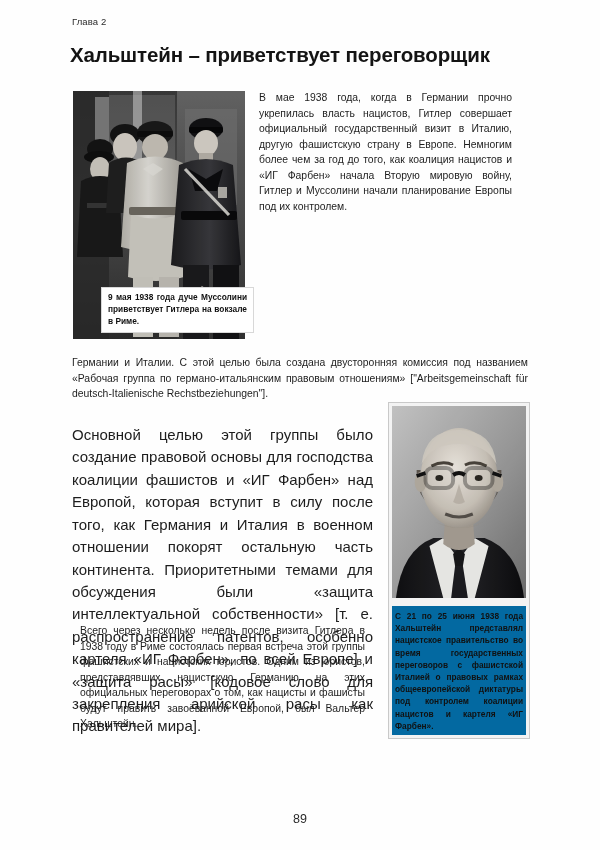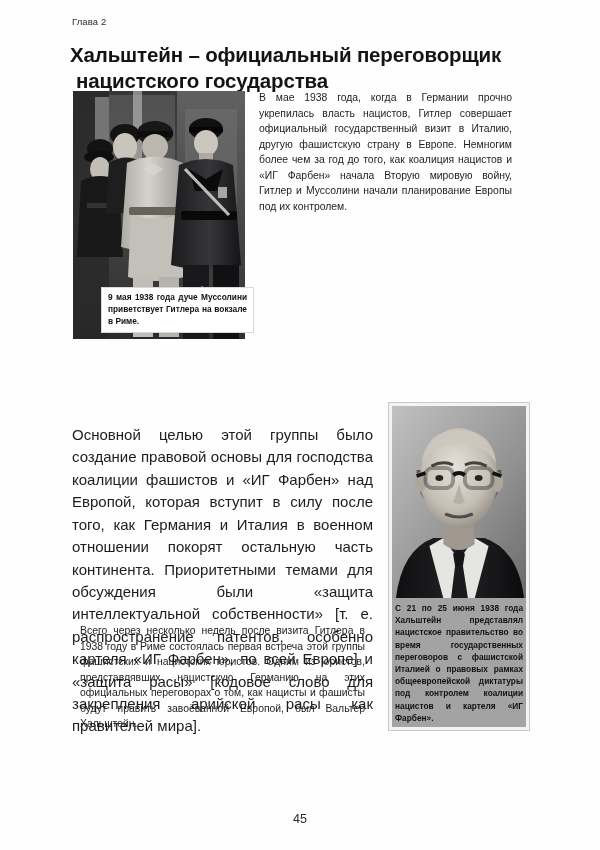--- a/index.html
+++ b/index.html
@@ -149,21 +149,22 @@
     background: #8d8d8d;
   }
   .cap-right {
     font-size: 8.3px;
     font-weight: bold;
     line-height: 1.47;
     text-align: justify;
     text-align-last: left;
     color: #111;
     padding: 4px 3px 3px 3px;
-    background: #a3a3a3;
+    background: #0369a1;
+    margin-top: 8px;
   }
 
   
   .folio {
     position: absolute;
     left: 0;
     right: 0;
     top: 812px;
     text-align: center;
     font-size: 12.5px;
@@ -171,22 +172,21 @@
   }
 </style>
 </head>
 <body>
 
 <div class="page">
 
   <div class="chapter-label">Глава 2</div>
 
   <h1 class="page-title">
-    <span class="ln1">Хальштейн – официальный переговорщик</span>
-    <span class="ln2">нацистского государства</span>
+    <span class="ln1">Хальштейн – приветствует переговорщик</span>
   </h1>
 
   <div class="photo-left">
     <svg class="ph-scene" viewBox="0 0 172 248" preserveAspectRatio="none">
       <defs>
         <linearGradient id="gBack" x1="0" y1="0" x2="0" y2="1">
           <stop offset="0%" stop-color="#3b3b3b"></stop>
           <stop offset="45%" stop-color="#4e4e4e"></stop>
           <stop offset="100%" stop-color="#2e2e2e"></stop>
         </linearGradient>
@@ -251,20 +251,23 @@
       <rect x="0" y="0" width="172" height="248" fill="#000" opacity="0.06"></rect>
     </svg>
   </div>
 
   <div class="cap-left">9 мая 1938 года дуче Муссолини приветствует Гитлера на вокзале в Риме.</div>
 
   <div class="col-right-top">
     <p>В мае 1938 года, когда в Германии прочно укрепилась власть нацистов, Гитлер совершает официальный государственный визит в Италию, другую фашистскую страну в Европе. Немногим более чем за год до того, как коалиция нацистов и «ИГ Фарбен» начала Вторую мировую войну, Гитлер и Муссолини начали планирование Европы под их контролем.</p>
   </div>
 
+  <div class="full-width-1">
+    <p>Германии и Италии. С этой целью была создана двусторонняя комиссия под названием «Рабочая группа по германо-итальянским правовым отношениям» ["Arbeitsgemeinschaft für deutsch-Italienische Rechstbeziehungen"].</p>
+  </div>
 
   <div class="col-left-mid">
     <p>Основной целью этой группы было создание правовой основы для господства коалиции фашистов и «ИГ Фарбен» над Европой, которая вступит в силу после того, как Германия и Италия в военном отношении покорят остальную часть континента. Приоритетными темами для обсуждения были «защита интеллектуальной собственности» [т. е. распространение патентов, особенно картеля «ИГ Фарбен», по всей Европе] и «защита расы» [кодовое слово для закрепления арийской расы как правителей мира].</p>
   </div>
 
   <div class="col-left-bottom">
     <p>Всего через несколько недель после визита Гитлера в 1938 году в Риме состоялась первая встреча этой группы фашистских и нацистских юристов. Одним из юристов, представлявших нацистскую Германию на этих официальных переговорах о том, как нацисты и фашисты будут править завоёванной Европой, был Вальтер Хальштейн.</p>
   </div>
 
   <div class="portrait-box">
@@ -325,15 +328,15 @@
         <path d="M54 108 q14 6 28 0" stroke="#55504a" stroke-width="3" fill="none"></path>
 
         <path d="M44 116 q24 12 48 0 q-18 12 -48 0" fill="#9d958a" opacity="0.5"></path>
 
         <rect x="0" y="0" width="136" height="192" fill="#000" opacity="0.04"></rect>
       </svg>
     </div>
     <div class="cap-right">С 21 по 25 июня 1938 года Хальштейн представлял нацистское правительство во время государственных переговоров с фашистской Италией о правовых рамках общеевропейской диктатуры под контролем коалиции нацистов и картеля «ИГ Фарбен».</div>
   </div>
 
-  <div class="folio">45</div>
+  <div class="folio">89</div>
 
 </div>
 
 </body></html>

